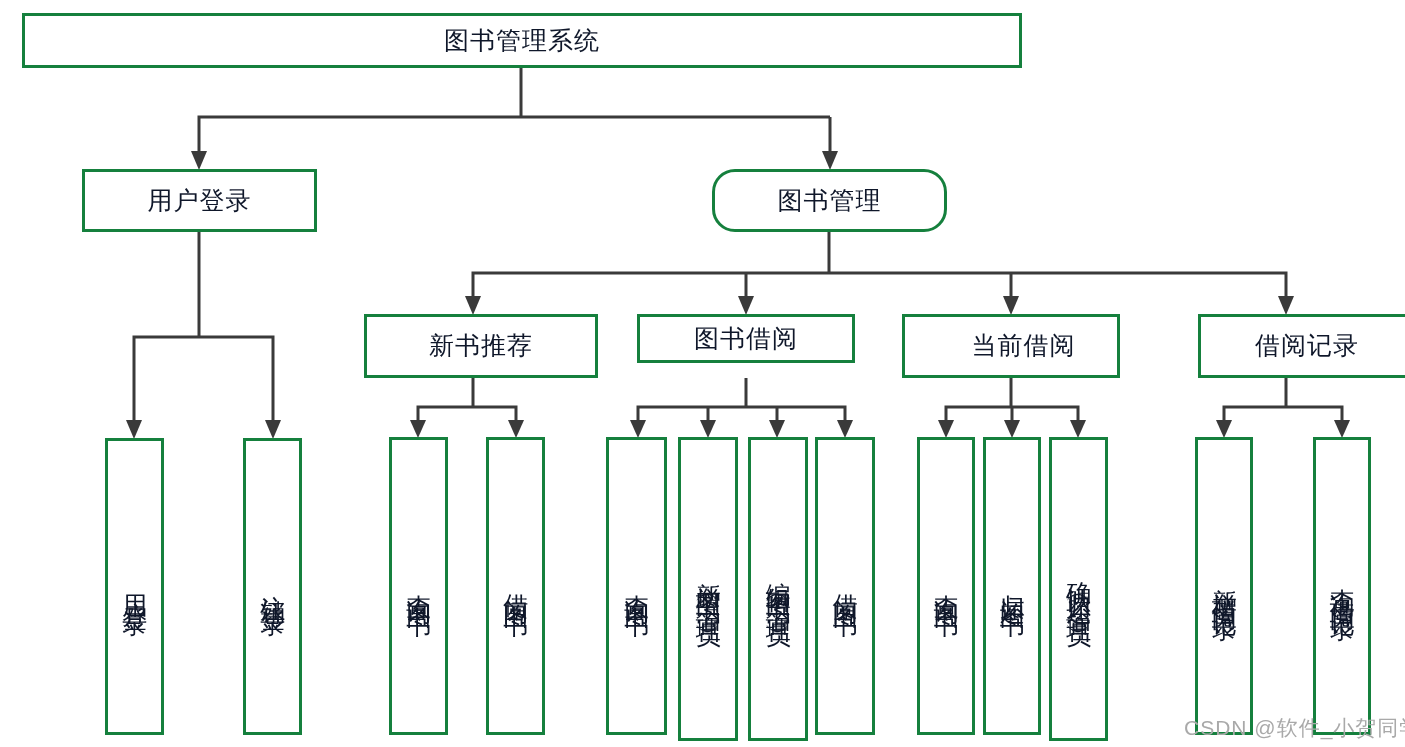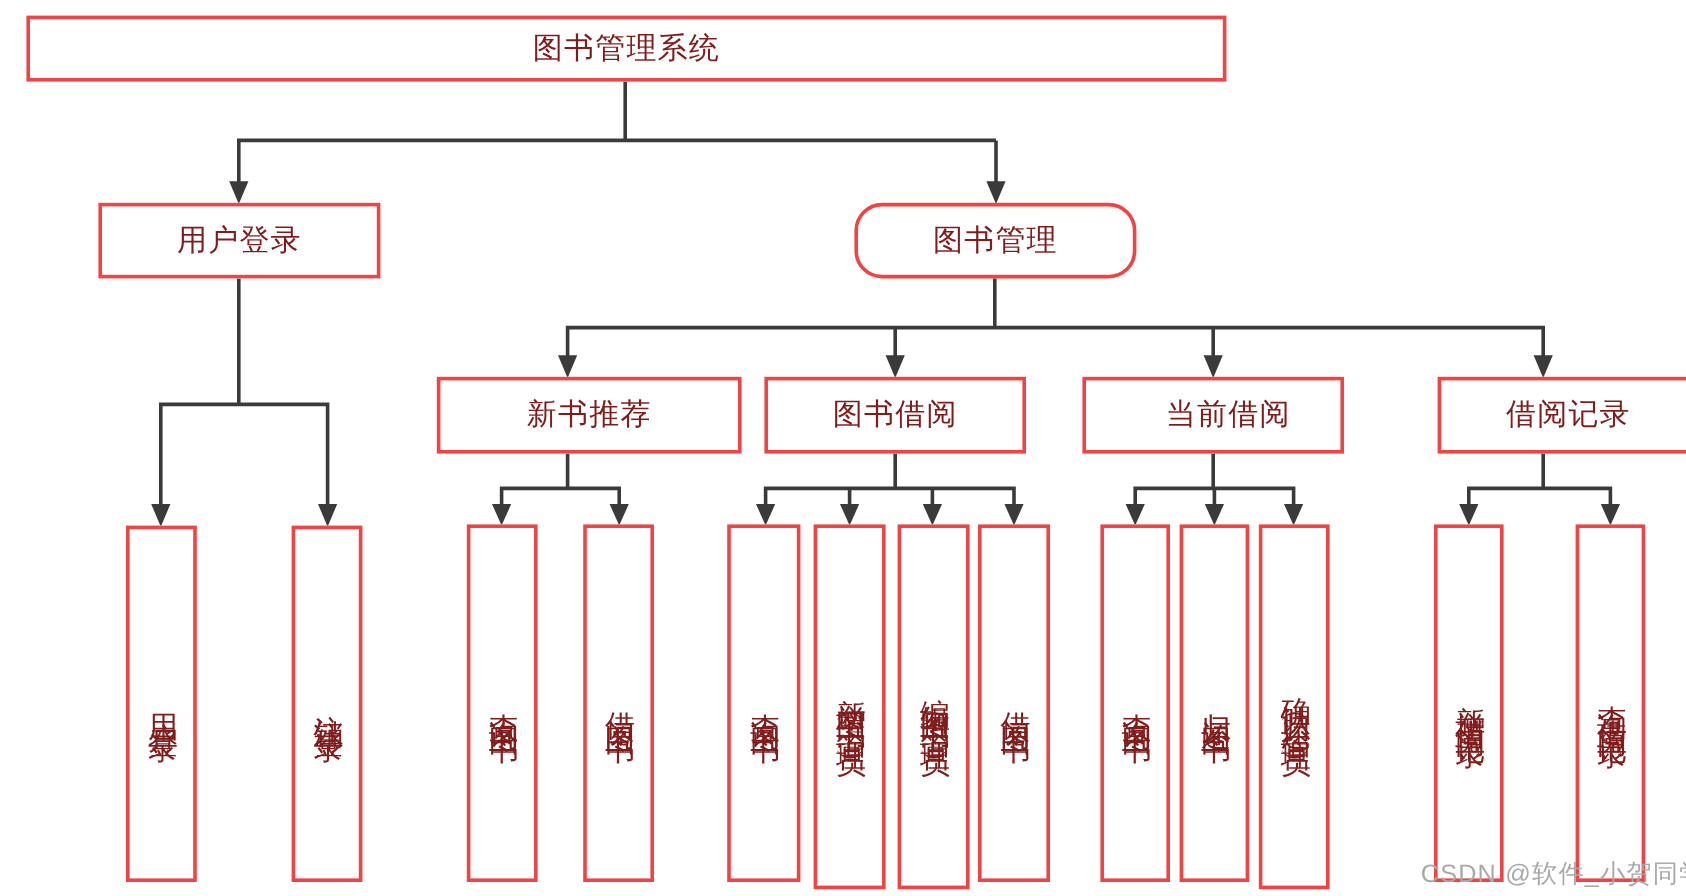--- a/index.html
+++ b/index.html
@@ -23,22 +23,22 @@
   svg.wires {
     position: absolute;
     left: 0;
     top: 0;
     pointer-events: none;
   }
   .node {
     position: absolute;
     box-sizing: border-box;
     background: #ffffff;
-    border: 3px solid #ef4444;
-    color: #7f1d1d;
+    border: 3px solid #15803d;
+    color: #0f172a;
     display: flex;
     align-items: center;
     justify-content: center;
     text-align: left;
     line-height: 1.1;
   }
   .h-node {
     font-size: 25px;
     letter-spacing: 1px;
     white-space: nowrap;
@@ -111,22 +111,22 @@
       <polygon points="1216,420 1232,420 1224,438"></polygon>
       <polygon points="1334,420 1350,420 1342,438"></polygon>
     </g>
   </svg>
 
   <div class="node h-node" style="left:22px; top:13px; width:1000px; height:55px;">图书管理系统</div>
 
   <div class="node h-node" style="left:82px; top:169px; width:235px; height:63px;">用户登录</div>
   <div class="node h-node" style="left:712px; top:169px; width:235px; height:63px;border-radius:23px;">图书管理</div>
 
-  <div class="node h-node" style="left:364px; top:314px; width:254px; height:64px;">新书推荐</div>
-  <div class="node h-node" style="left:637px; top:314px; width:218px; height:64px;">图书借阅</div>
+  <div class="node h-node" style="left:364px; top:314px; width:234px; height:64px;">新书推荐</div>
+  <div class="node h-node" style="left:637px; top:314px; width:218px; height:49px;">图书借阅</div>
   <div class="node h-node" style="left:902px; top:314px; width:218px; height:64px;padding-left:25px;">当前借阅</div>
   <div class="node h-node" style="left:1198px; top:314px; width:218px; height:64px;">借阅记录</div>
 
   <div class="node v-node" style="left:105px; top:438px; width:59px; height:297px;">用户登录</div>
   <div class="node v-node" style="left:243px; top:438px; width:59px; height:297px;">注销登录</div>
 
   <div class="node v-node" style="left:389px; top:437px; width:59px; height:298px;">查询图书</div>
   <div class="node v-node" style="left:486px; top:437px; width:59px; height:298px;">借阅图书</div>
 
   <div class="node v-node" style="left:606px; top:437px; width:61px; height:298px;">查询图书</div>

